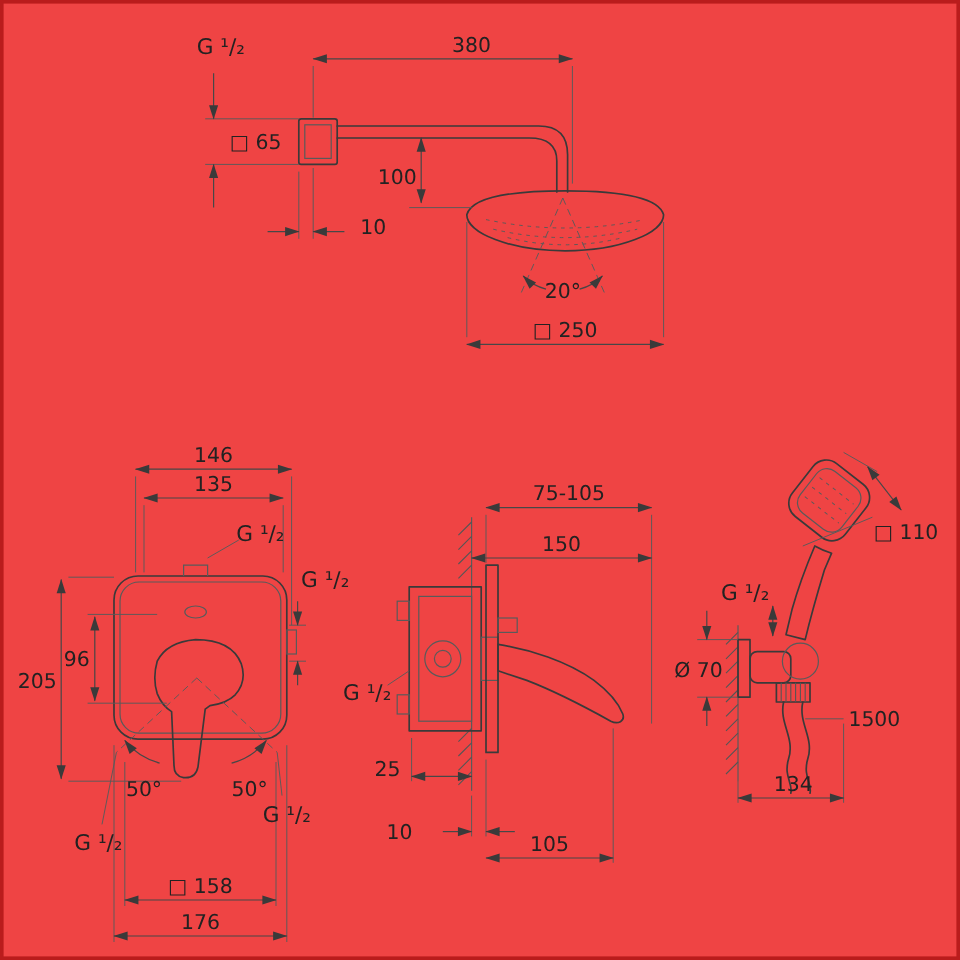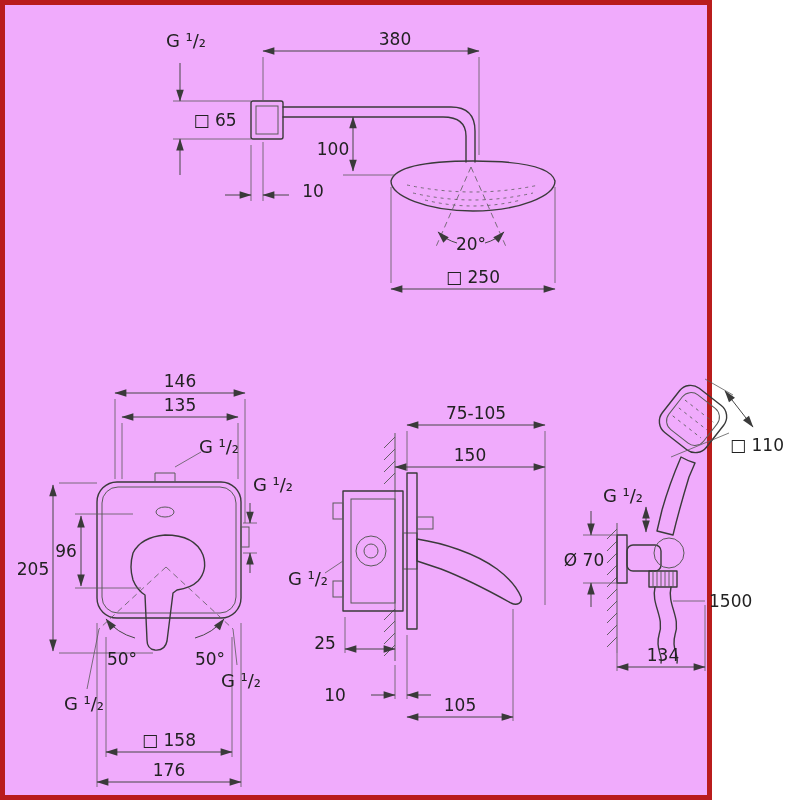--- a/index.html
+++ b/index.html
@@ -1,17 +1,17 @@
 <!DOCTYPE html>
 <html><head>
 <meta charset="utf-8">
 <style>
   html,body{margin:0;padding:0;background:#fff;}
-  .page{width:712px;height:800px;position:relative;background:#f0abfc;
-        border:5px solid #b91c1c;box-sizing:border-box;
+  .page{width:800px;height:800px;position:relative;background:#ef4444;
+        border:3px solid #b91c1c;box-sizing:border-box;
         font-family:"DejaVu Sans", sans-serif;}
   svg{display:block}
   .obj{stroke:#3a3a3a;stroke-width:1.4;fill:none;stroke-linecap:round;stroke-linejoin:round;}
   .obj2{stroke:#5a5a5a;stroke-width:1;fill:none;}
   .dimline{stroke:#474747;stroke-width:1;fill:none;}
   .thin{stroke:#5a5a5a;stroke-width:.8;fill:none;}
   .dash{stroke-dasharray:6 4;}
   .dash2{stroke-dasharray:3 4;}
   .hatch{stroke:#555;stroke-width:.9;fill:none;}
   text.t{font-size:17px;fill:#222;}

